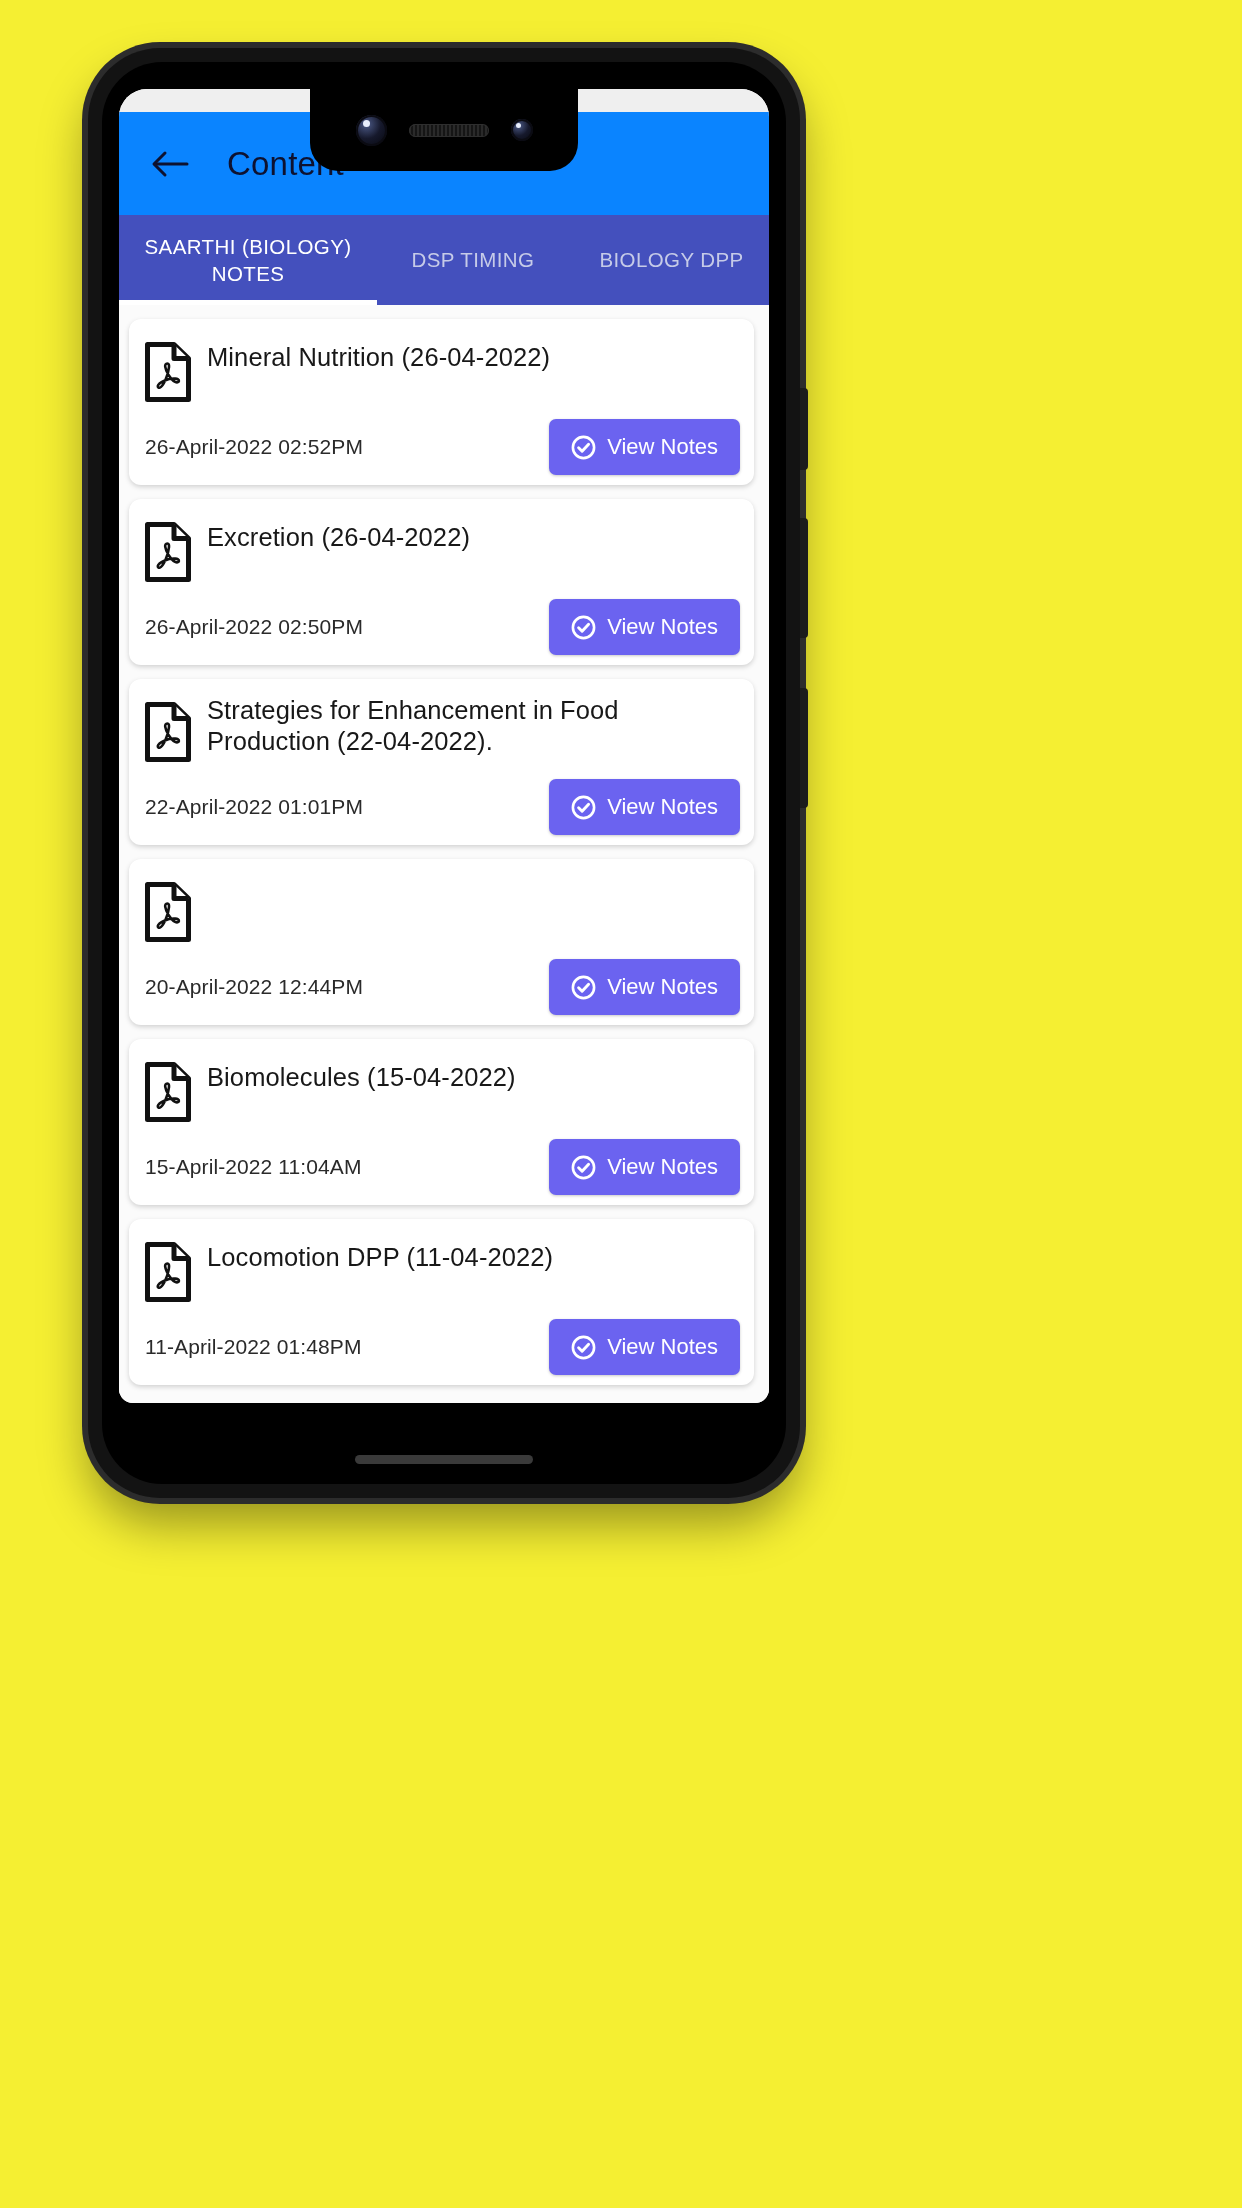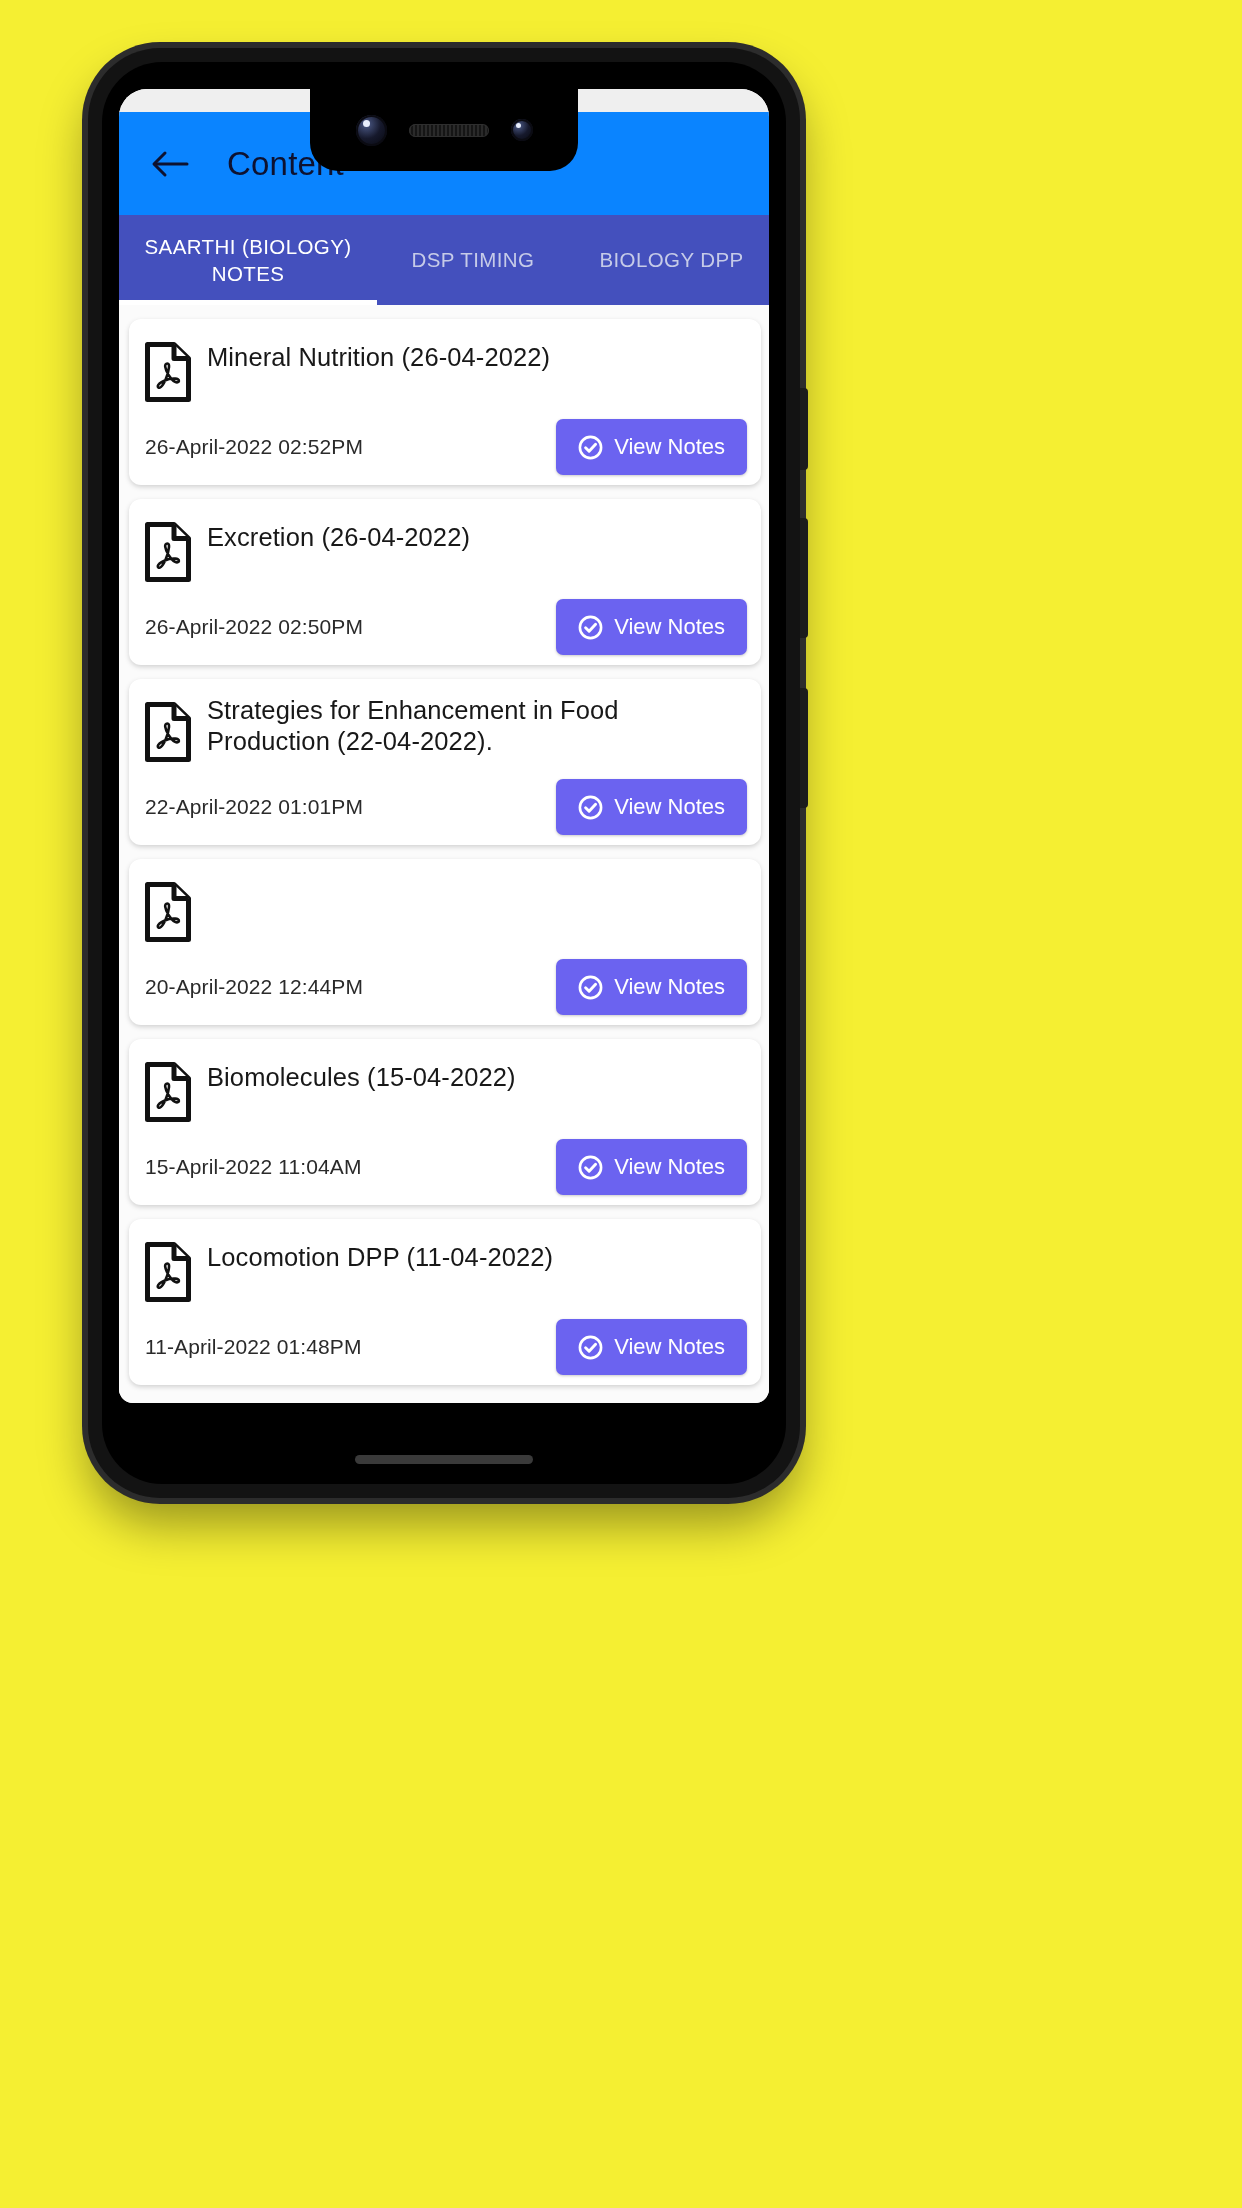--- a/index.html
+++ b/index.html
@@ -125,21 +125,21 @@
   
   .list {
     background: #fbfbfb;
     height: calc(100% - 23px - 103px - 90px);
     padding: 6px 0 0 0;
     overflow: hidden;
   }
 
   .card {
     background: #ffffff;
-    margin: 8px 8px 14px 10px;
+    margin: 8px 15px 14px 10px;
     border-radius: 12px;
     box-shadow: 0 2px 5px rgba(0,0,0,.17);
     padding: 14px 14px 10px 14px;
     position: relative;
     min-height: 142px;
   }
 
   .card-top {
     display: flex;
     align-items: flex-start;

